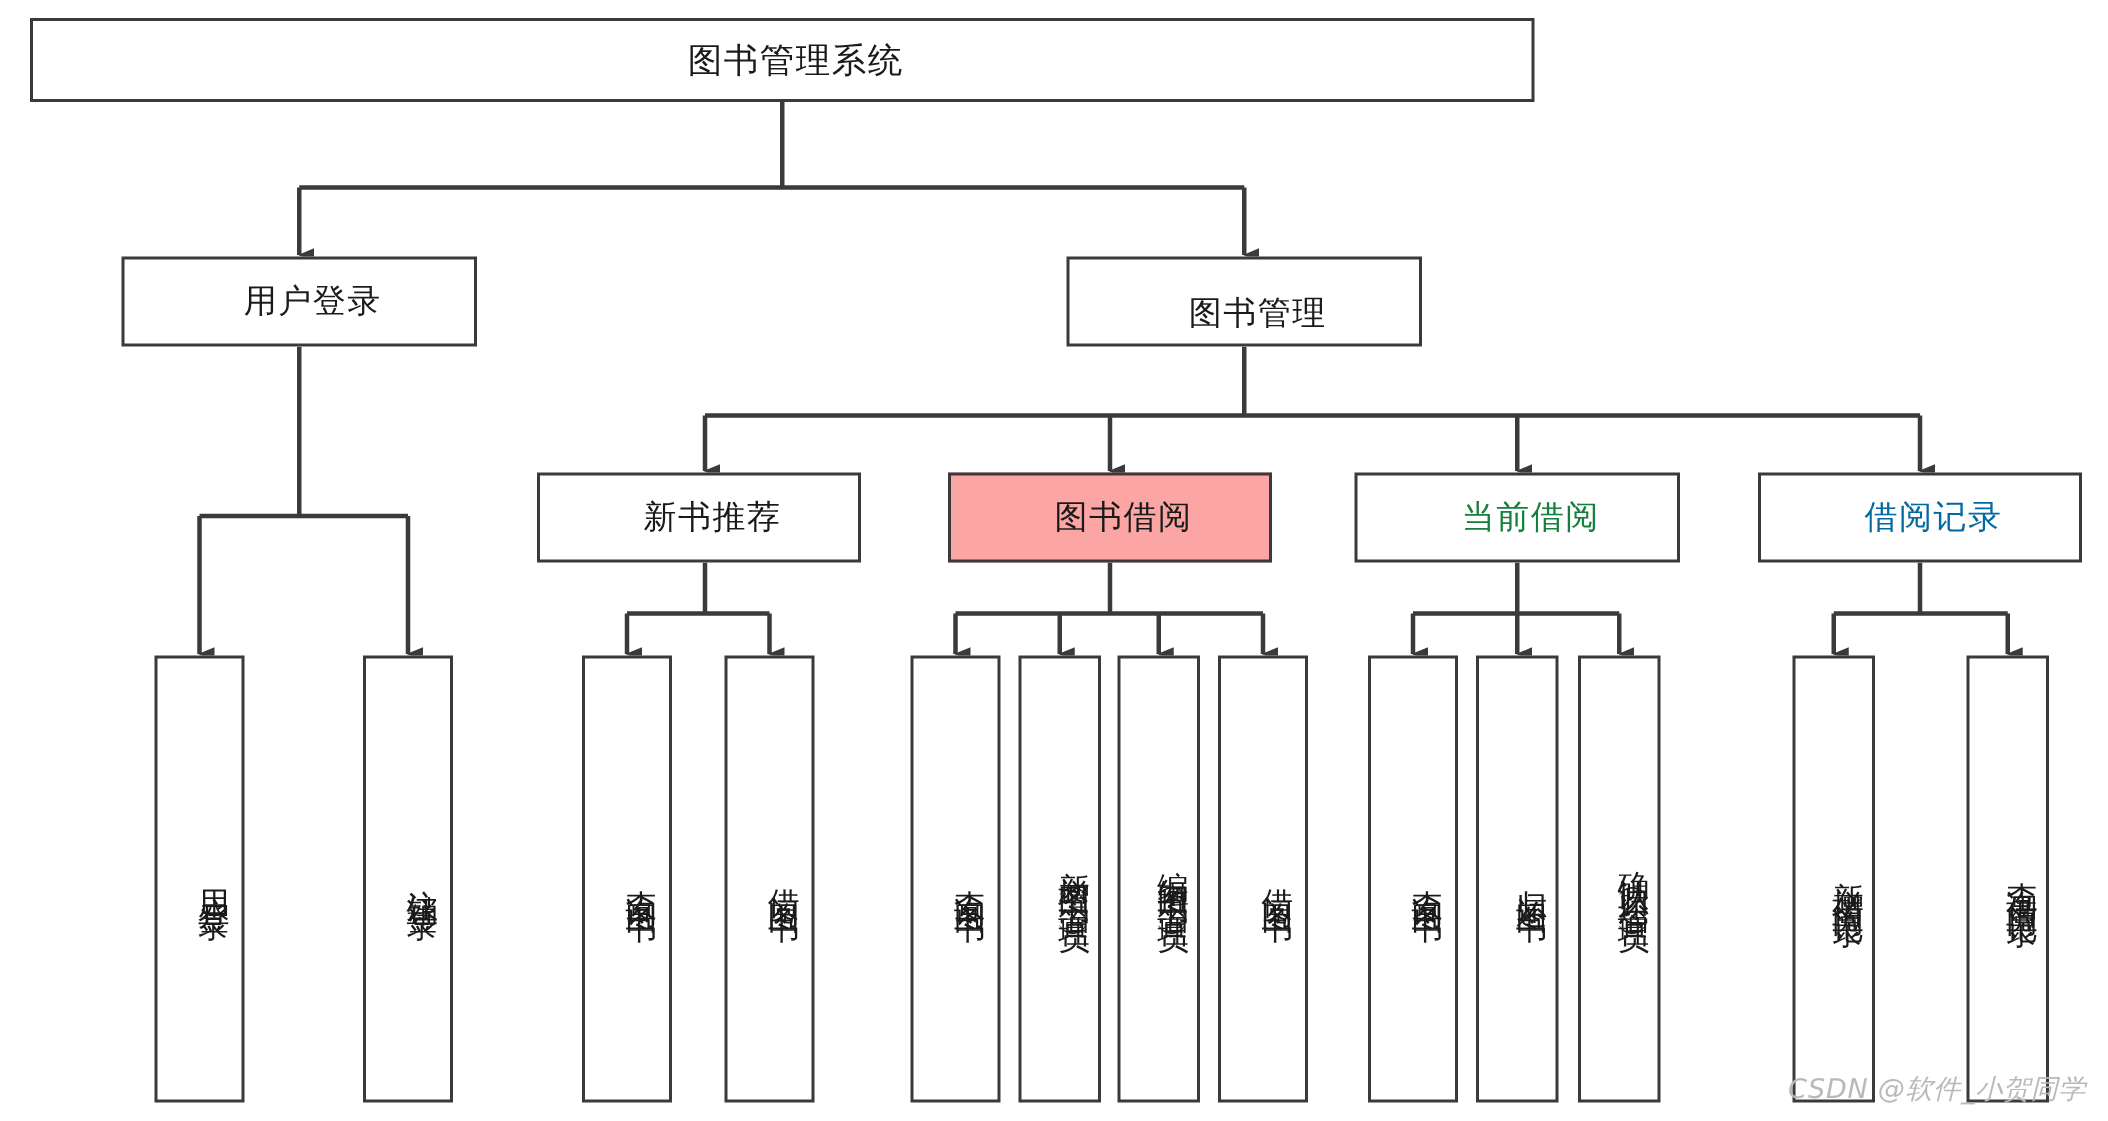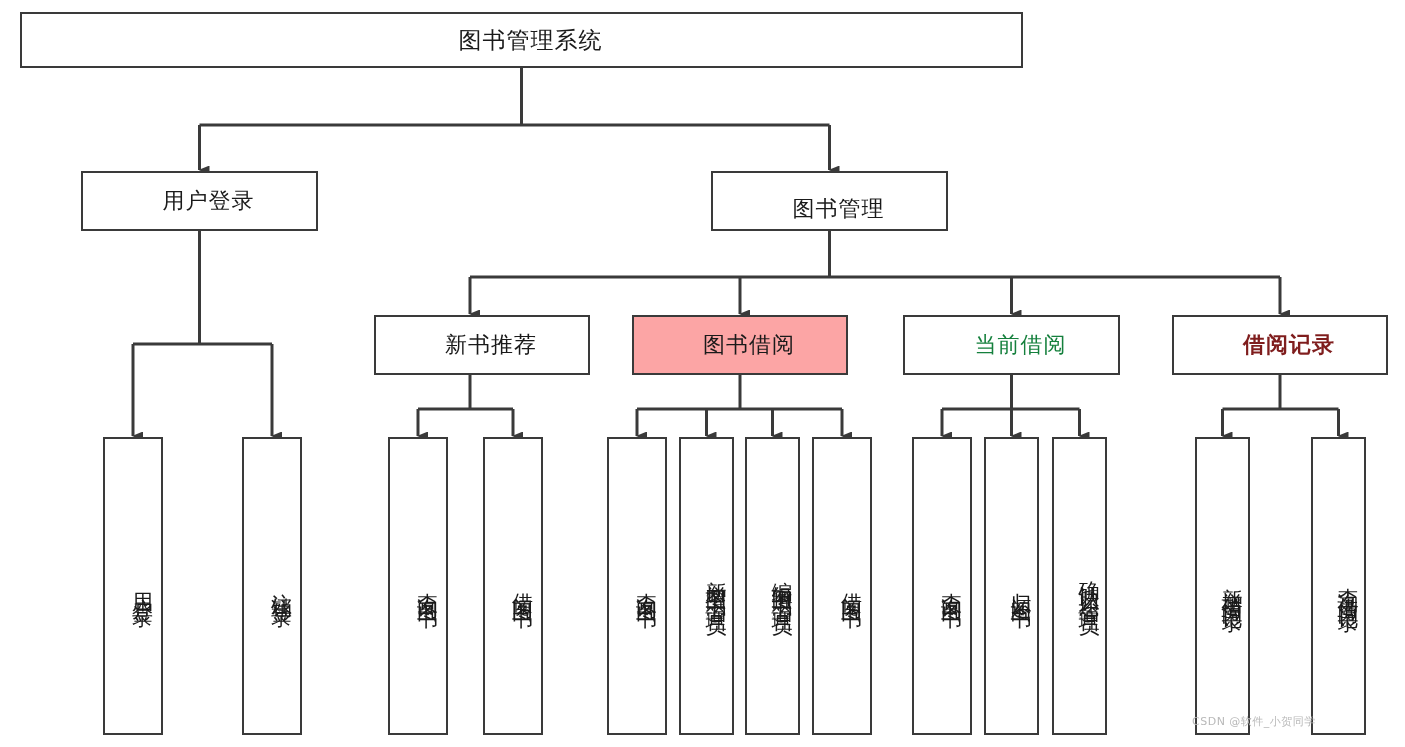--- a/index.html
+++ b/index.html
@@ -52,24 +52,25 @@
     writing-mode: vertical-rl;
     text-orientation: upright;
     font-size: 21px;
     letter-spacing: 5px;
     line-height: 1;
     white-space: nowrap;
     text-align: center;
   }
   .watermark {
     position: absolute;
-    font-size: 11px;
+    font-size: 18px;
     color: #b9b9b9;
     white-space: nowrap;
     letter-spacing: 0.5px;
+    font-style: italic;
   }
 </style>
 </head>
 <body>
 
 <div id="canvas">
   <svg class="edges" viewBox="0 0 1405 747">
     <defs>
       <marker id="arrowhead" markerWidth="10" markerHeight="11" refX="4.5" refY="10" orient="auto" markerUnits="userSpaceOnUse">
         <polygon points="0,0 9,0 4.5,11" fill="#3a3a3a"></polygon>
@@ -114,31 +115,31 @@
   <div id="node-layer">
       <div class="node node-h node-root" style="left: 20px; top: 12px; width: 1003px; height: 56px; border-color: rgb(58, 58, 58); background: rgb(255, 255, 255);">
         <span class="label" style="color: rgb(26, 26, 26);">图书管理系统</span>
       </div>
       <div class="node node-h" style="left: 81px; top: 171px; width: 237px; height: 60px; border-color: rgb(58, 58, 58); background: rgb(255, 255, 255);">
         <span class="label" style="color: rgb(26, 26, 26);">用户登录</span>
       </div>
       <div class="node node-h" style="left: 711px; top: 171px; width: 237px; height: 60px; border-color: rgb(58, 58, 58); background: rgb(255, 255, 255);">
         <span class="label" style="color: rgb(26, 26, 26); margin-top: 15px;">图书管理</span>
       </div>
-      <div class="node node-h" style="left: 374px; top: 315px; width: 216px; height: 60px; border-color: rgb(58, 58, 58); background: rgb(255, 255, 255);">
+      <div class="node node-h" style="left: 358px; top: 315px; width: 216px; height: 60px; border-color: rgb(58, 58, 58); background: rgb(255, 255, 255);">
         <span class="label" style="color: rgb(26, 26, 26);">新书推荐</span>
       </div>
       <div class="node node-h" style="left: 632px; top: 315px; width: 216px; height: 60px; border-color: rgb(58, 58, 58); background: #fca5a5;">
         <span class="label" style="color: rgb(26, 26, 26);">图书借阅</span>
       </div>
       <div class="node node-h" style="left: 903px; top: 315px; width: 217px; height: 60px; border-color: rgb(58, 58, 58); background: rgb(255, 255, 255);">
         <span class="label" style="color: #15803d;">当前借阅</span>
       </div>
       <div class="node node-h" style="left: 1172px; top: 315px; width: 216px; height: 60px; border-color: rgb(58, 58, 58); background: rgb(255, 255, 255);">
-        <span class="label" style="color: #7f1d1d; font-weight: bold;">借阅记录</span>
+        <span class="label" style="color: #0369a1;">借阅记录</span>
       </div>
       <div class="node node-v" style="left: 103px; top: 437px; width: 60px; height: 298px; border-color: rgb(58, 58, 58); background: rgb(255, 255, 255);">
         <span class="label" style="color: rgb(26, 26, 26);">用户登录</span>
       </div>
       <div class="node node-v" style="left: 242px; top: 437px; width: 60px; height: 298px; border-color: rgb(58, 58, 58); background: rgb(255, 255, 255);">
         <span class="label" style="color: rgb(26, 26, 26);">注销登录</span>
       </div>
       <div class="node node-v" style="left: 388px; top: 437px; width: 60px; height: 298px; border-color: rgb(58, 58, 58); background: rgb(255, 255, 255);">
         <span class="label" style="color: rgb(26, 26, 26);">查询图书</span>
       </div>

